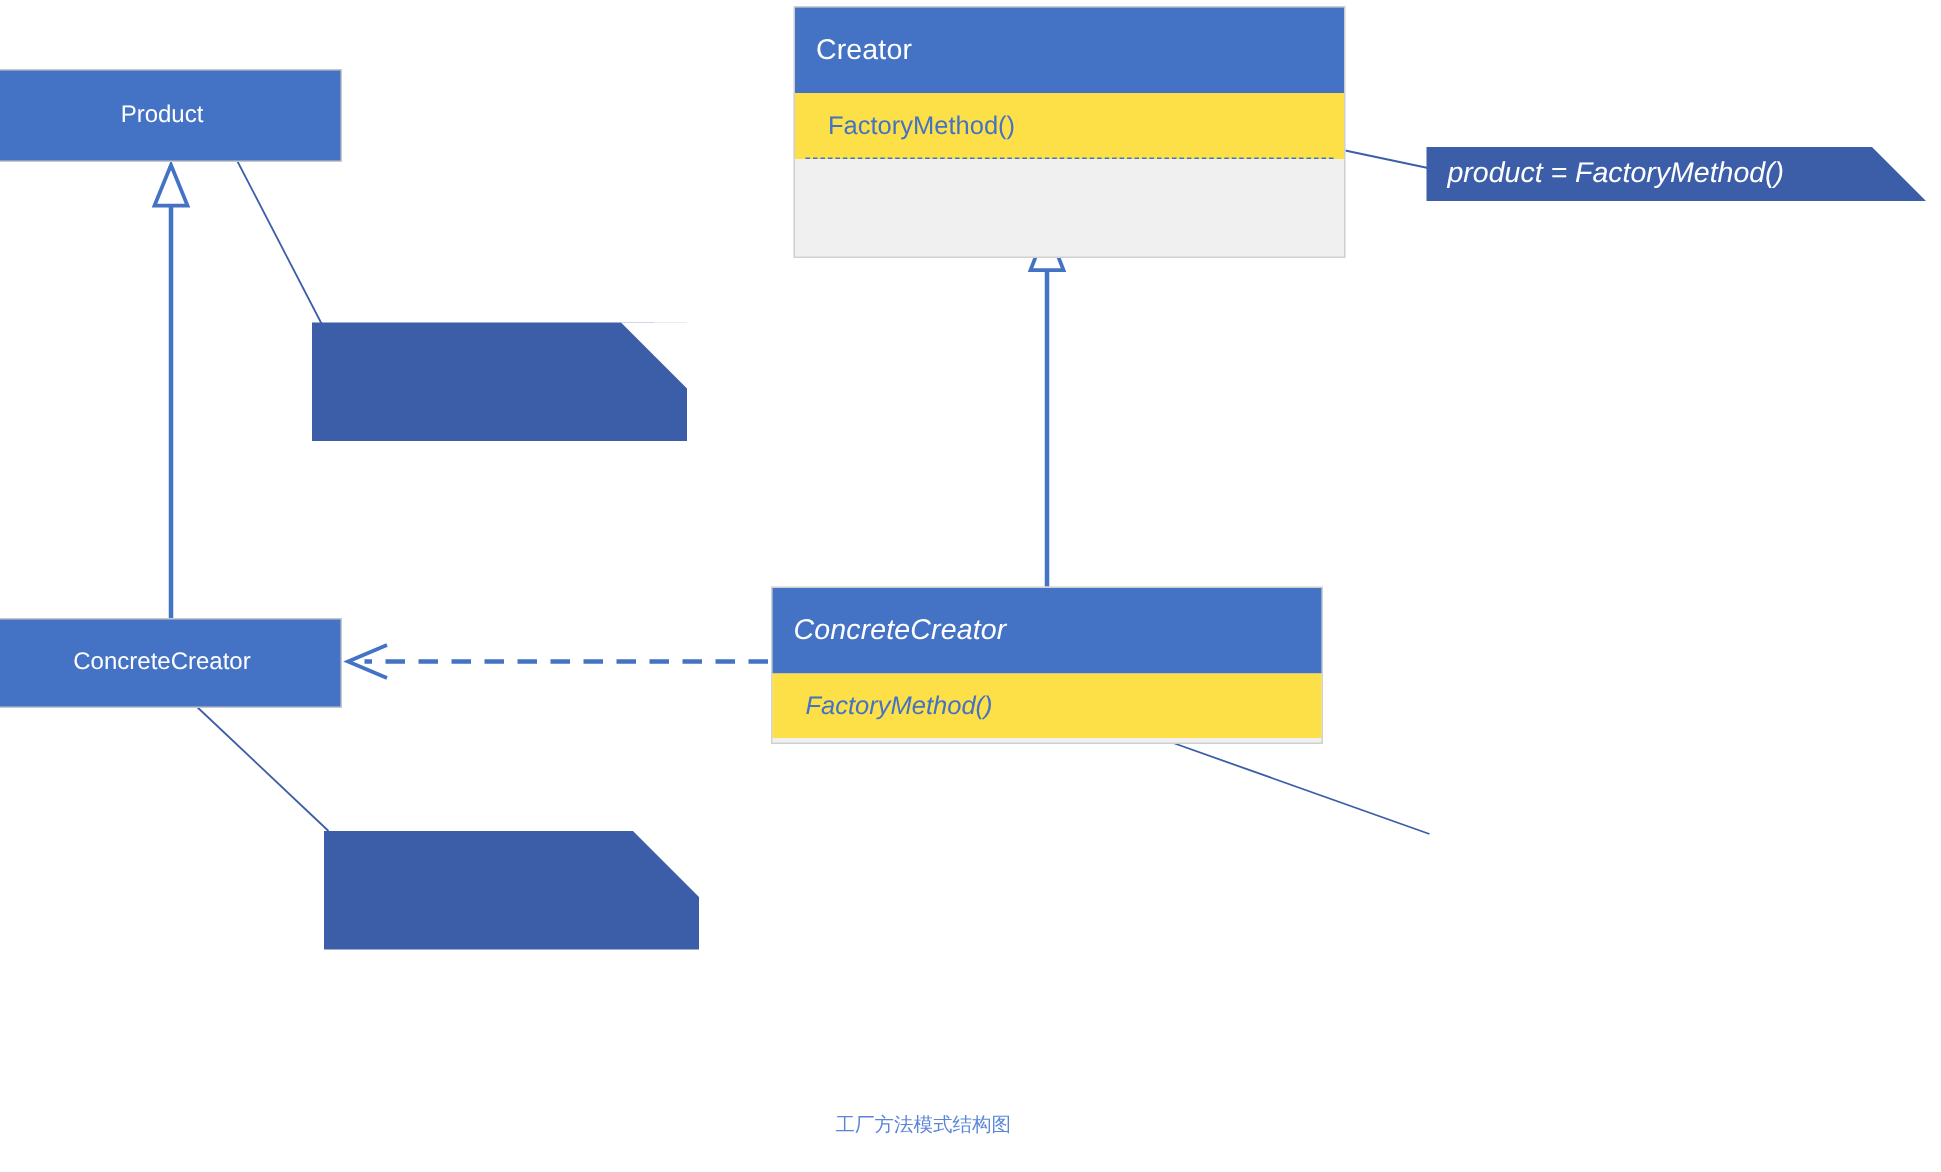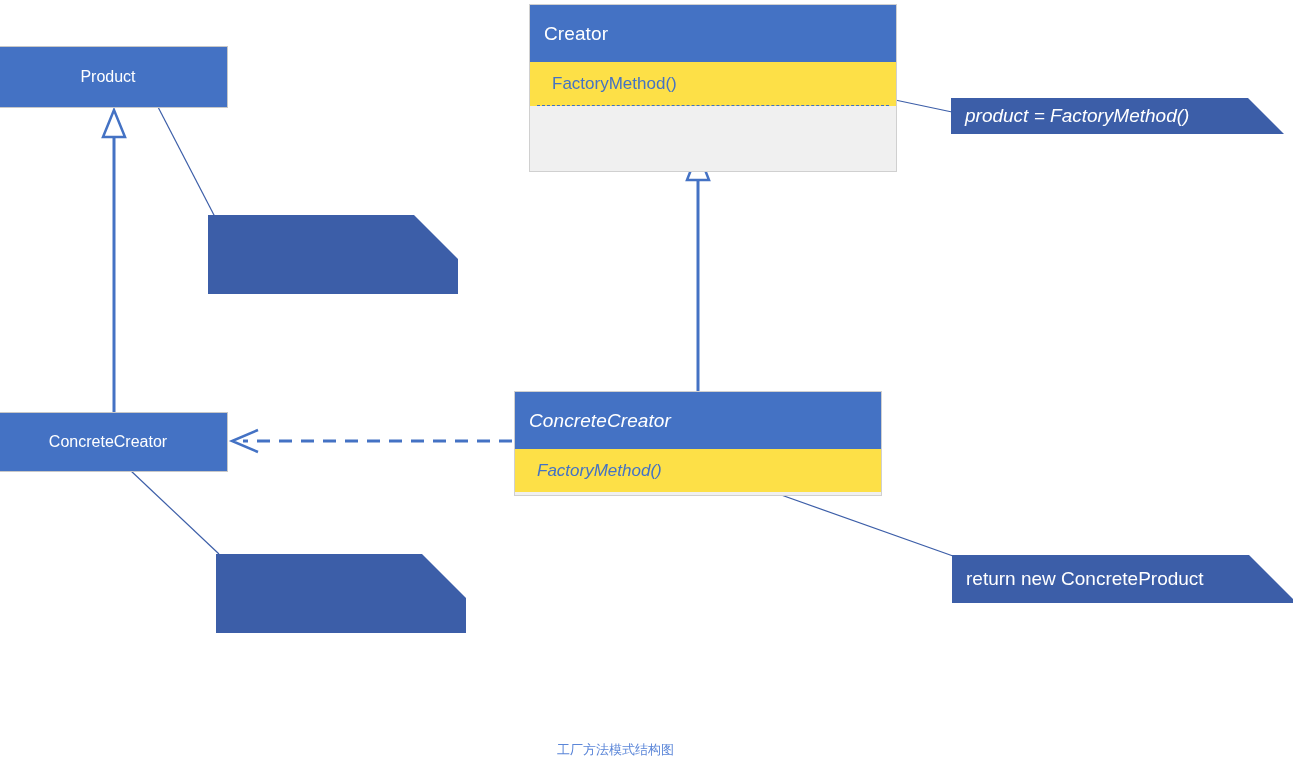--- a/index.html
+++ b/index.html
@@ -205,21 +205,16 @@
     <span class="note-text">product = FactoryMethod()</span>
   </div>
 
   <div class="note" style="left:216px; top:554px; width:250px; height:79px;">
     <span class="fold-edge"></span>
     <span class="fold"></span>
     <span class="note-text">具体的产品，实现了
 Product接口</span>
   </div>
 
-  <div class="note" style="left:952px; top:555px; width:341px; height:48px; display:flex; align-items:center; padding-top:0; padding-bottom:0;">
-    <span class="fold-edge"></span>
-    <span class="fold"></span>
-    <span class="note-text">return new ConcreteProduct</span>
-  </div>
 
   <div class="caption" style="left:557px; top:741px;">工厂方法模式结构图</div>
 
 </div>
 
 </body></html>

